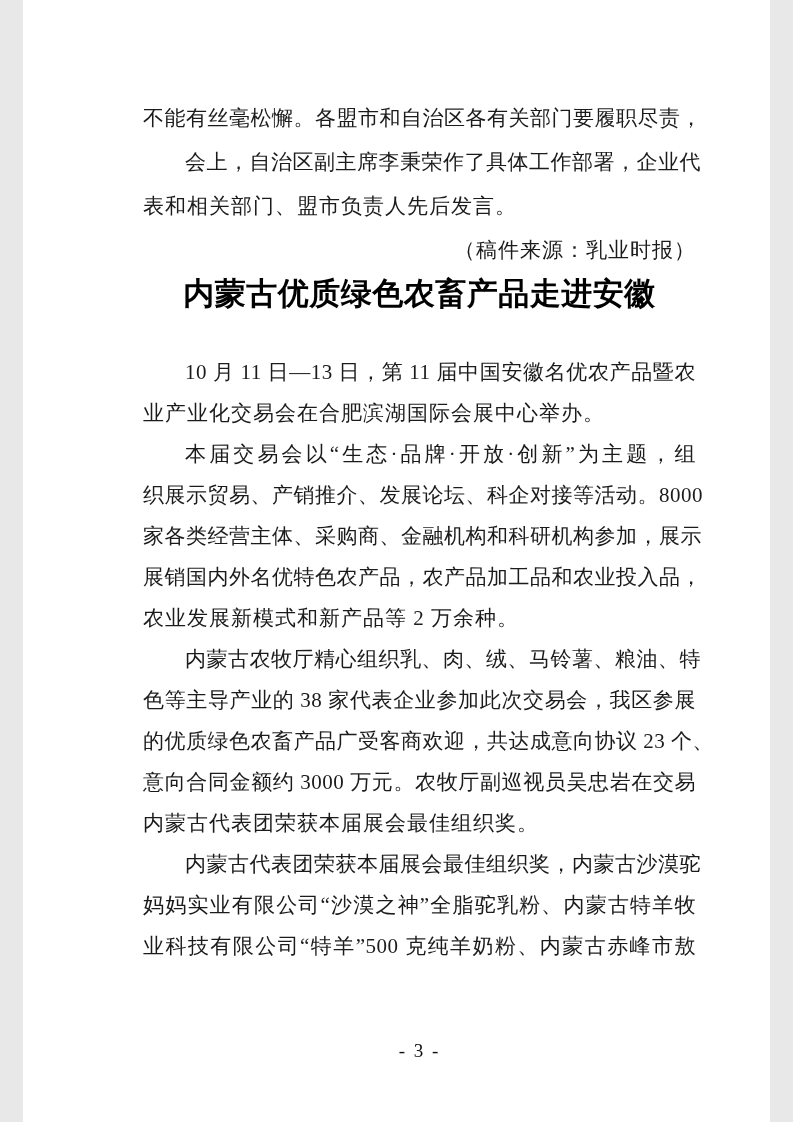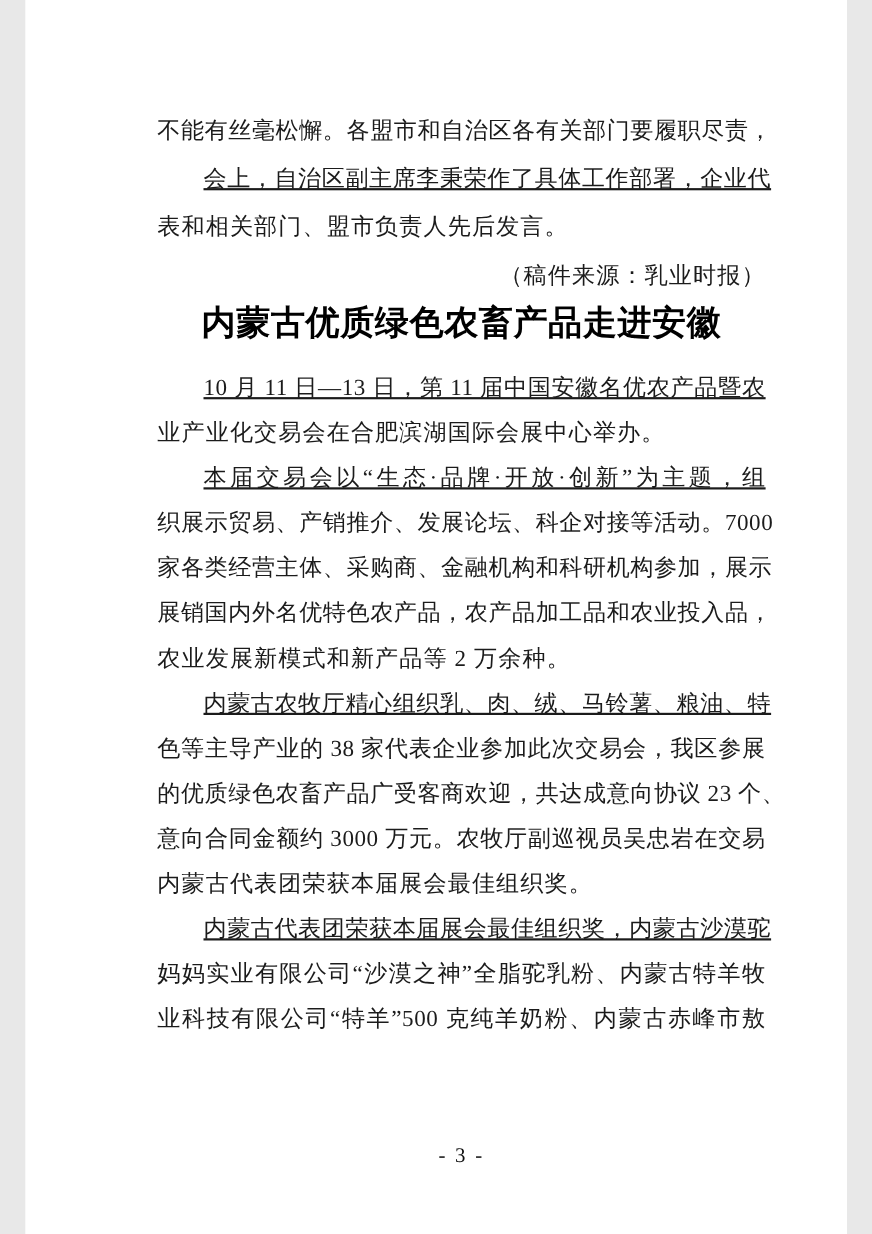--- a/index.html
+++ b/index.html
@@ -38,33 +38,32 @@
     -moz-text-align-last: left;
     letter-spacing: 1px;
   }
   .line.right {
     text-align-last: right;
     -moz-text-align-last: right;
     letter-spacing: 1px;
   }
   .line.indent {
     text-indent: 2em;
-    text-decoration: underline;
   }
   .article-title {
     margin: 0;
     font-size: 31px;
     font-weight: bold;
     line-height: 44px;
     text-align: center;
     letter-spacing: 0.5px;
     color: #000000;
   }
   .body-lines {
-    margin-top: 16px;
+    margin-top: 36px;
   }
   .body-lines .line {
     line-height: 41px;
   }
   .page-footer {
     position: absolute;
     left: 0;
     top: 1040px;
     width: 793px;
     text-align: center;
@@ -85,21 +84,21 @@
         <div class="line end">表和相关部门、盟市负责人先后发言。</div>
         <div class="line right">（稿件来源：乳业时报）</div>
       </div>
 
     <h1 class="article-title">内蒙古优质绿色农畜产品走进安徽</h1>
 
     <div class="body-lines">
         <div class="line indent">10 月 11 日—13 日，第 11 届中国安徽名优农产品暨农</div>
         <div class="line end">业产业化交易会在合肥滨湖国际会展中心举办。</div>
         <div class="line indent">本届交易会以“生态·品牌·开放·创新”为主题，组</div>
-        <div class="line">织展示贸易、产销推介、发展论坛、科企对接等活动。7000</div>
+        <div class="line">织展示贸易、产销推介、发展论坛、科企对接等活动。8000</div>
         <div class="line">家各类经营主体、采购商、金融机构和科研机构参加，展示</div>
         <div class="line">展销国内外名优特色农产品，农产品加工品和农业投入品，</div>
         <div class="line end">农业发展新模式和新产品等 2 万余种。</div>
         <div class="line indent">内蒙古农牧厅精心组织乳、肉、绒、马铃薯、粮油、特</div>
         <div class="line">色等主导产业的 38 家代表企业参加此次交易会，我区参展</div>
         <div class="line">的优质绿色农畜产品广受客商欢迎，共达成意向协议 23 个、</div>
         <div class="line">意向合同金额约 3000 万元。农牧厅副巡视员吴忠岩在交易</div>
         <div class="line end">内蒙古代表团荣获本届展会最佳组织奖。</div>
         <div class="line indent">内蒙古代表团荣获本届展会最佳组织奖，内蒙古沙漠驼</div>
         <div class="line">妈妈实业有限公司“沙漠之神”全脂驼乳粉、内蒙古特羊牧</div>

